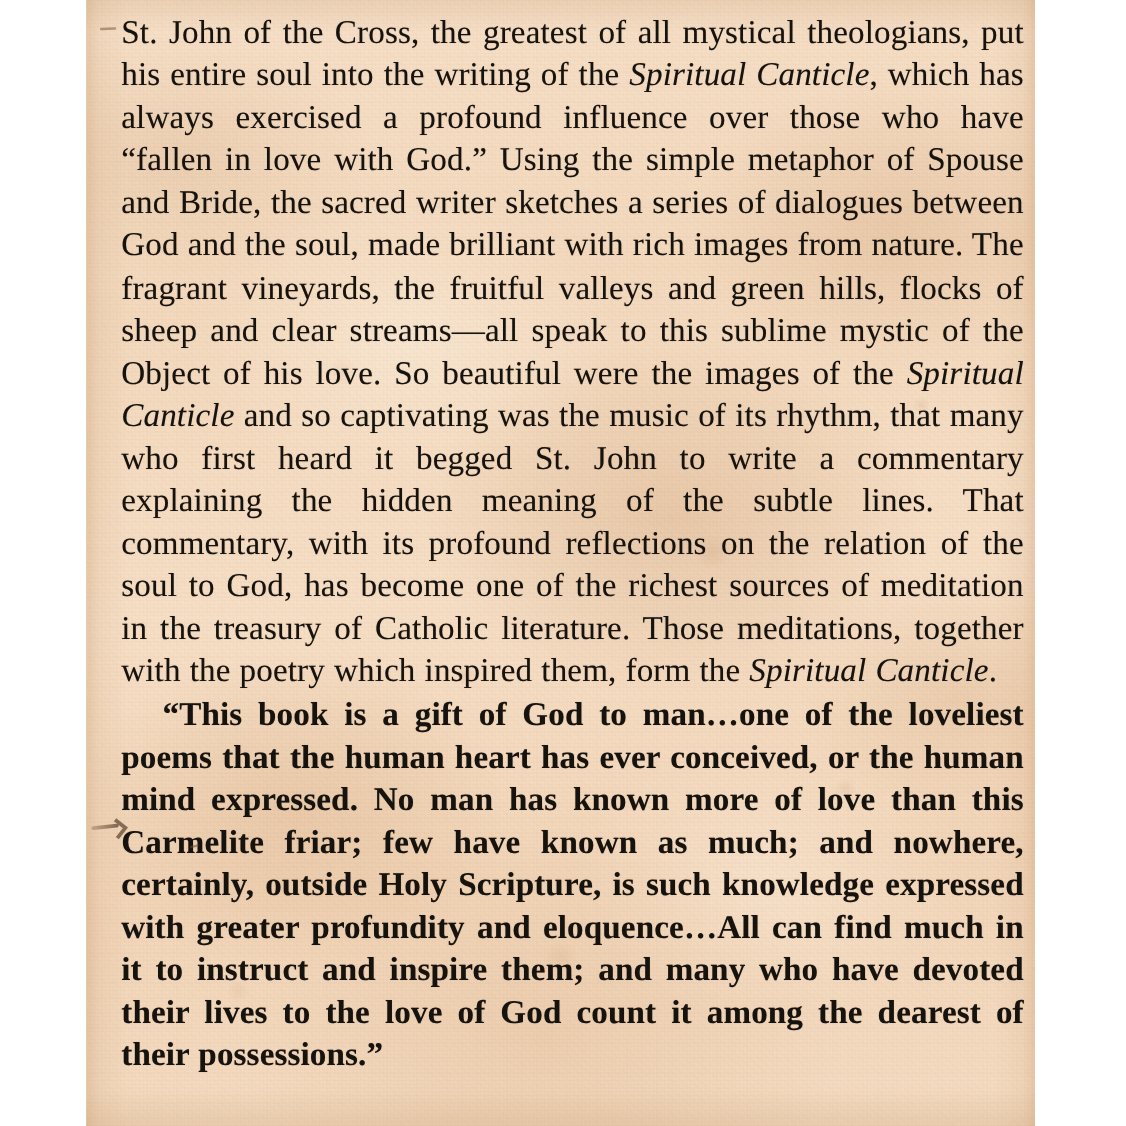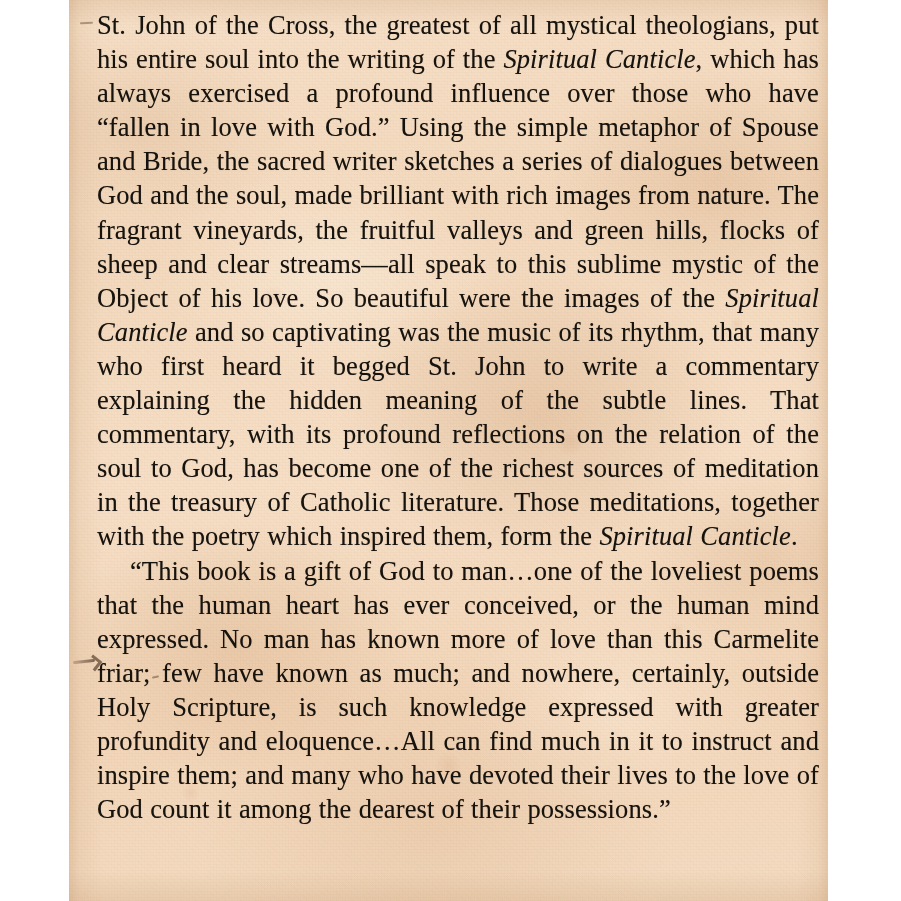--- a/index.html
+++ b/index.html
@@ -99,21 +99,21 @@
   p.para {
     margin: 0;
     font-size: 26.5px;
     line-height: 34.1px;
     text-align: justify;
     text-align-last: left;
     letter-spacing: 0.1px;
     word-spacing: 0.5px;
     text-shadow: 0 0 0.7px rgba(30,22,14,0.35);
   }
-  p.para.indent { text-indent: 33px; }
+  p.para.indent { text-indent: 33px; font-weight: bold; }
 
   p.para .ital {
     font-style: italic;
   }
 
   #attribution {
     position: absolute;
     left: 97px;
     top: 861px;
     width: 722px;

